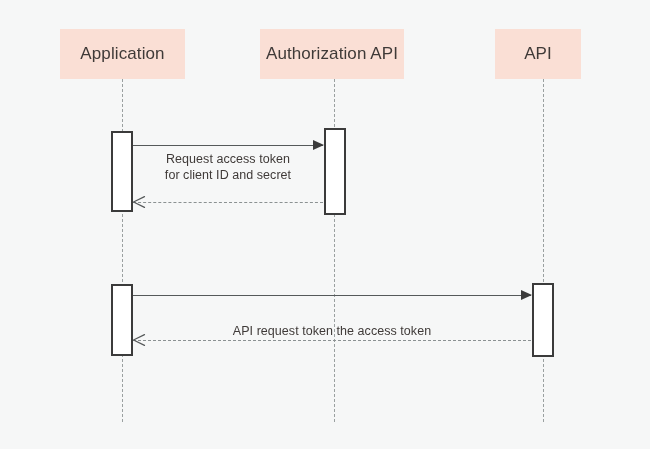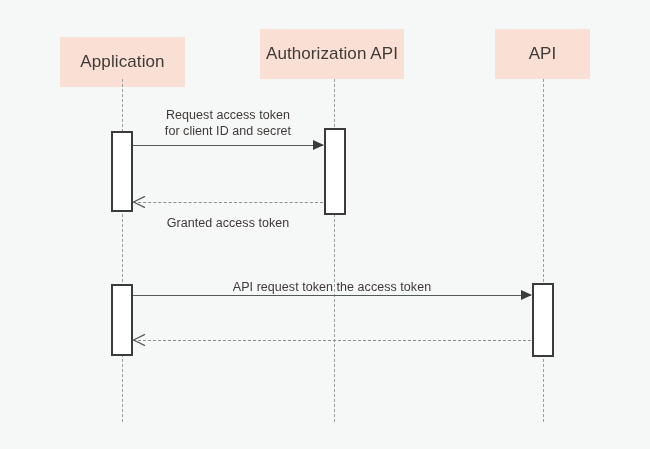--- a/index.html
+++ b/index.html
@@ -92,37 +92,38 @@
   .arrow-open-left svg { display: block; }
 
   .msg-label {
     position: absolute;
     color: #3f3a38;
     font-size: 12.5px;
     line-height: 16px;
     text-align: center;
     white-space: pre-line;
     letter-spacing: 0.05px;
+    margin-top: 44px;
   }
 </style>
 </head>
 <body>
 
 <div id="canvas">
 
-  <div class="participant" style="left:60px; top:37px; width:125px; height:50px;">
+  <div class="participant" style="left:60px; top:29px; width:125px; height:50px;">
     <span>Application</span>
   </div>
 
   <div class="participant" style="left:260px; top:29px; width:144px; height:50px;">
     <span>Authorization
 API</span>
   </div>
 
-  <div class="participant" style="left:495px; top:29px; width:95px; height:50px;">
+  <div class="participant" style="left:495px; top:29px; width:86px; height:50px;">
     <span>API</span>
   </div>
 
   <div class="lifeline" style="left:122px; top:79px; height:343px;"></div>
   <div class="lifeline" style="left:334px; top:79px; height:343px;"></div>
   <div class="lifeline" style="left:543px; top:79px; height:343px;"></div>
 
   <div class="activation" style="left:111px; top:131px; width:22px; height:81px;"></div>
   <div class="activation" style="left:324px; top:128px; width:22px; height:87px;"></div>
   <div class="activation" style="left:111px; top:284px; width:22px; height:72px;"></div>
@@ -136,21 +137,20 @@
 for client ID and secret</div>
 
   <div class="msg dashed" style="left:133px; top:202px; width:190px;">
     <div class="line"></div>
     <div class="arrow-open-left">
       <svg width="14" height="14" viewBox="0 0 14 14">
         <path d="M12.5 1.6 L1.5 7 L12.5 12.4" fill="none" stroke="#55595a" stroke-width="1.2" stroke-linecap="round" stroke-linejoin="round"></path>
       </svg>
     </div>
   </div>
-  <div class="msg-label" style="left:143px; top:215px; width:170px;">Granted access token</div>
 
   <div class="msg solid" style="left:133px; top:295px; width:398px;">
     <div class="line"></div>
     <div class="arrow-filled-right"></div>
   </div>
   <div class="msg-label" style="left:182px; top:279px; width:300px;">API request token the access token</div>
 
   <div class="msg dashed" style="left:133px; top:340px; width:398px;">
     <div class="line"></div>
     <div class="arrow-open-left">

